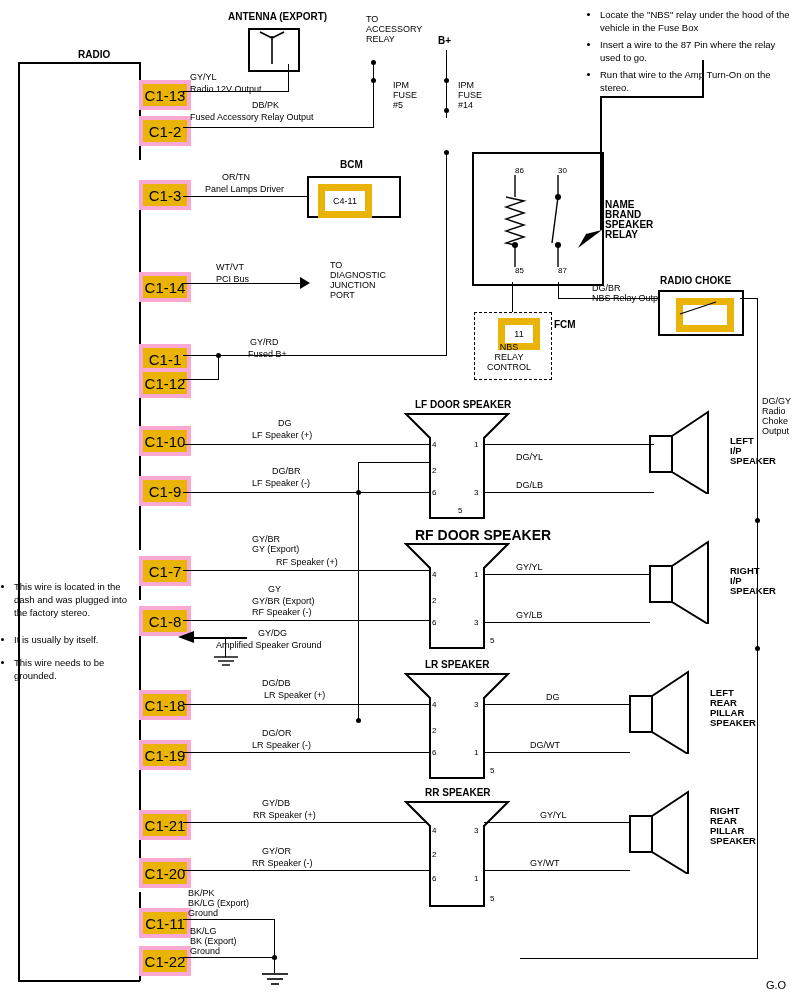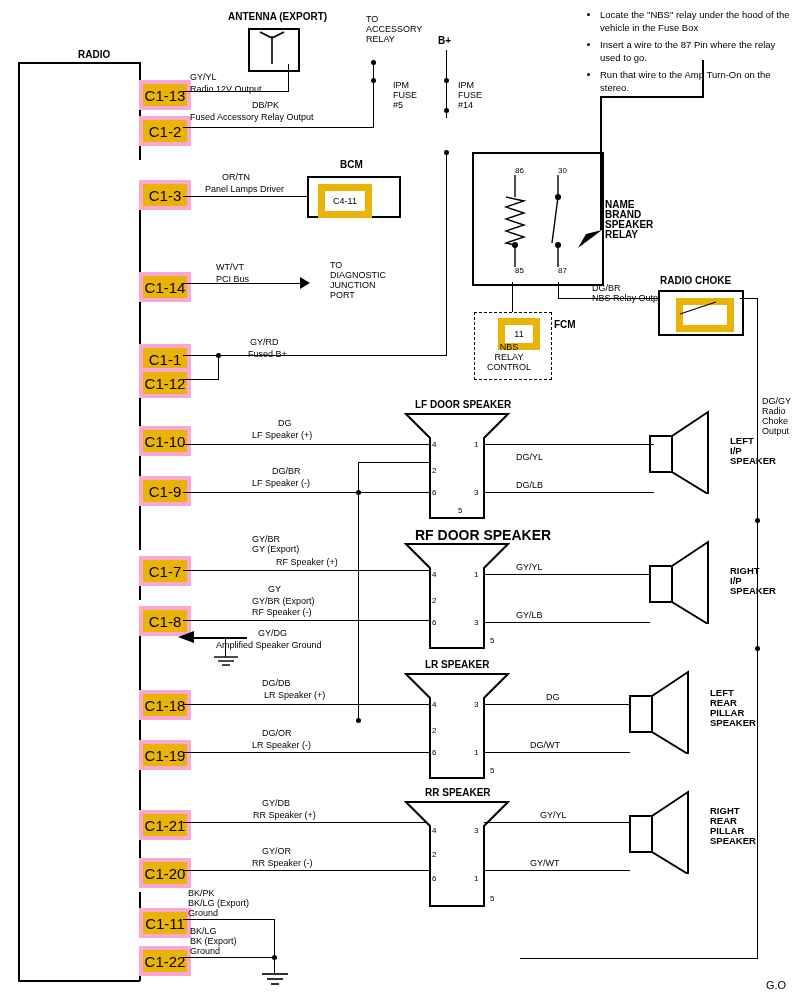--- a/index.html
+++ b/index.html
@@ -390,16 +390,23 @@
   <div class="dot" style="left:356px;top:718px;"></div>
 
   <div class="bullets" style="left:588px;top:8px;width:210px;">
     <ul>
       <li>Locate   the "NBS" relay under the hood of the vehicle in the Fuse Box</li>
       <li>Insert a wire to the 87 Pin where the relay used to go.</li>
       <li>Run that wire to the Amp Turn-On on the stereo.</li>
     </ul>
   </div>
 
+  <div class="bullets" style="left:2px;top:580px;width:130px;">
+    <ul>
+      <li>This wire is located in the dash and was plugged into the factory stereo.</li>
+      <li style="margin-top:14px;">It is usually by itself.</li>
+      <li style="margin-top:10px;">This wire needs to be grounded.</li>
+    </ul>
+  </div>
 
   <div class="txt" style="left:766px;top:980px;font-size:11px;">G.O</div>
 
 </div>
 
 </body></html>

